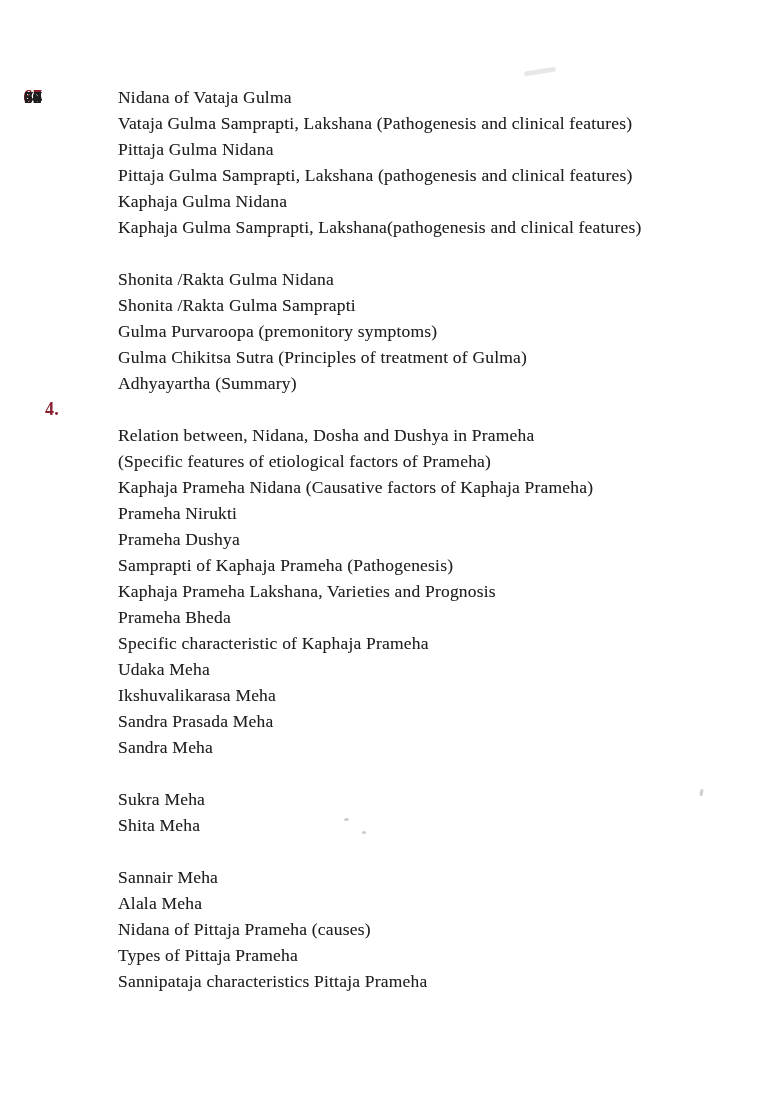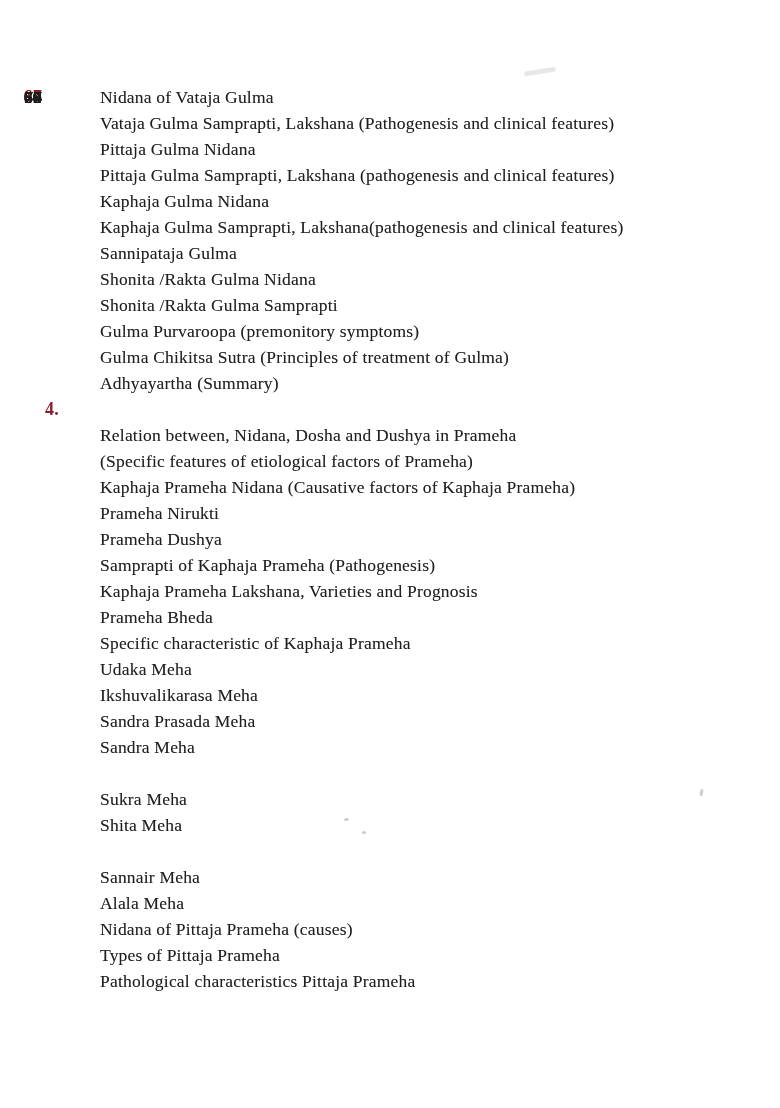--- a/index.html
+++ b/index.html
@@ -17,21 +17,21 @@
   .toc { position:absolute; top:84px; left:0; right:0; }
   .row {
     display:flex; align-items:baseline;
     height:26px; line-height:26px;
     font-size:17.5px;
     padding-left:45px; padding-right:33px;
     letter-spacing:0.2px;
     white-space:nowrap;
   }
   .row .num   { width:55px; flex:0 0 55px; font-weight:bold; }
-  .row .title { flex:1 1 auto; overflow:hidden; text-shadow:0 0 0.4px rgba(30,30,30,0.35); }
+  .row .title { flex:1 1 auto; overflow:hidden; text-shadow:0 0 0.4px rgba(30,30,30,0.35);margin-left:18px; }
   .row .page  { flex:0 0 42px; width:42px; text-align:right; text-shadow:0 0 0.4px rgba(30,30,30,0.35); }
   .row.emphasis { color:var(--accent); font-weight:bold; font-size:18px; letter-spacing:0.3px; }
   .row.emphasis .title, .row.emphasis .page { text-shadow:0 0 0.4px rgba(139,31,46,0.45); }
 
   
   .speck { position:absolute; background:#8f8f8f; opacity:0.45; border-radius:50%; }
   .smudge {
     position:absolute; left:524px; top:69px; width:32px; height:5px;
     background:#a8a8a8; opacity:0.28; border-radius:3px; transform:rotate(-9deg);
   }
@@ -69,21 +69,20 @@
         <span class="title">Kaphaja Gulma Nidana</span>
         <span class="page">57</span>
       </div>
       <div class="row">
         <span class="num"></span>
         <span class="title">Kaphaja Gulma Samprapti, Lakshana(pathogenesis and clinical features)</span>
         <span class="page">58</span>
       </div>
       <div class="row">
         <span class="num"></span>
-        <span class="title">Sannipataja Gulma</span>
         <span class="page">59</span>
       </div>
       <div class="row">
         <span class="num"></span>
         <span class="title">Shonita /Rakta Gulma Nidana</span>
         <span class="page">60</span>
       </div>
       <div class="row">
         <span class="num"></span>
         <span class="title">Shonita /Rakta Gulma Samprapti</span>
@@ -206,21 +205,21 @@
         <span class="title">Nidana of Pittaja Prameha (causes)</span>
         <span class="page">77</span>
       </div>
       <div class="row">
         <span class="num"></span>
         <span class="title">Types of Pittaja Prameha</span>
         <span class="page">77</span>
       </div>
       <div class="row">
         <span class="num"></span>
-        <span class="title">Pathological characteristics Pittaja Prameha</span>
+        <span class="title">Sannipataja characteristics Pittaja Prameha</span>
         <span class="page">33</span>
       </div>
     </main>
 
   <div class="smudge"></div>
   <div class="speck" id="speck-apostrophe"></div>
   <div class="speck" id="speck-dot-1"></div>
   <div class="speck" id="speck-dot-2"></div>
 </div>
 

